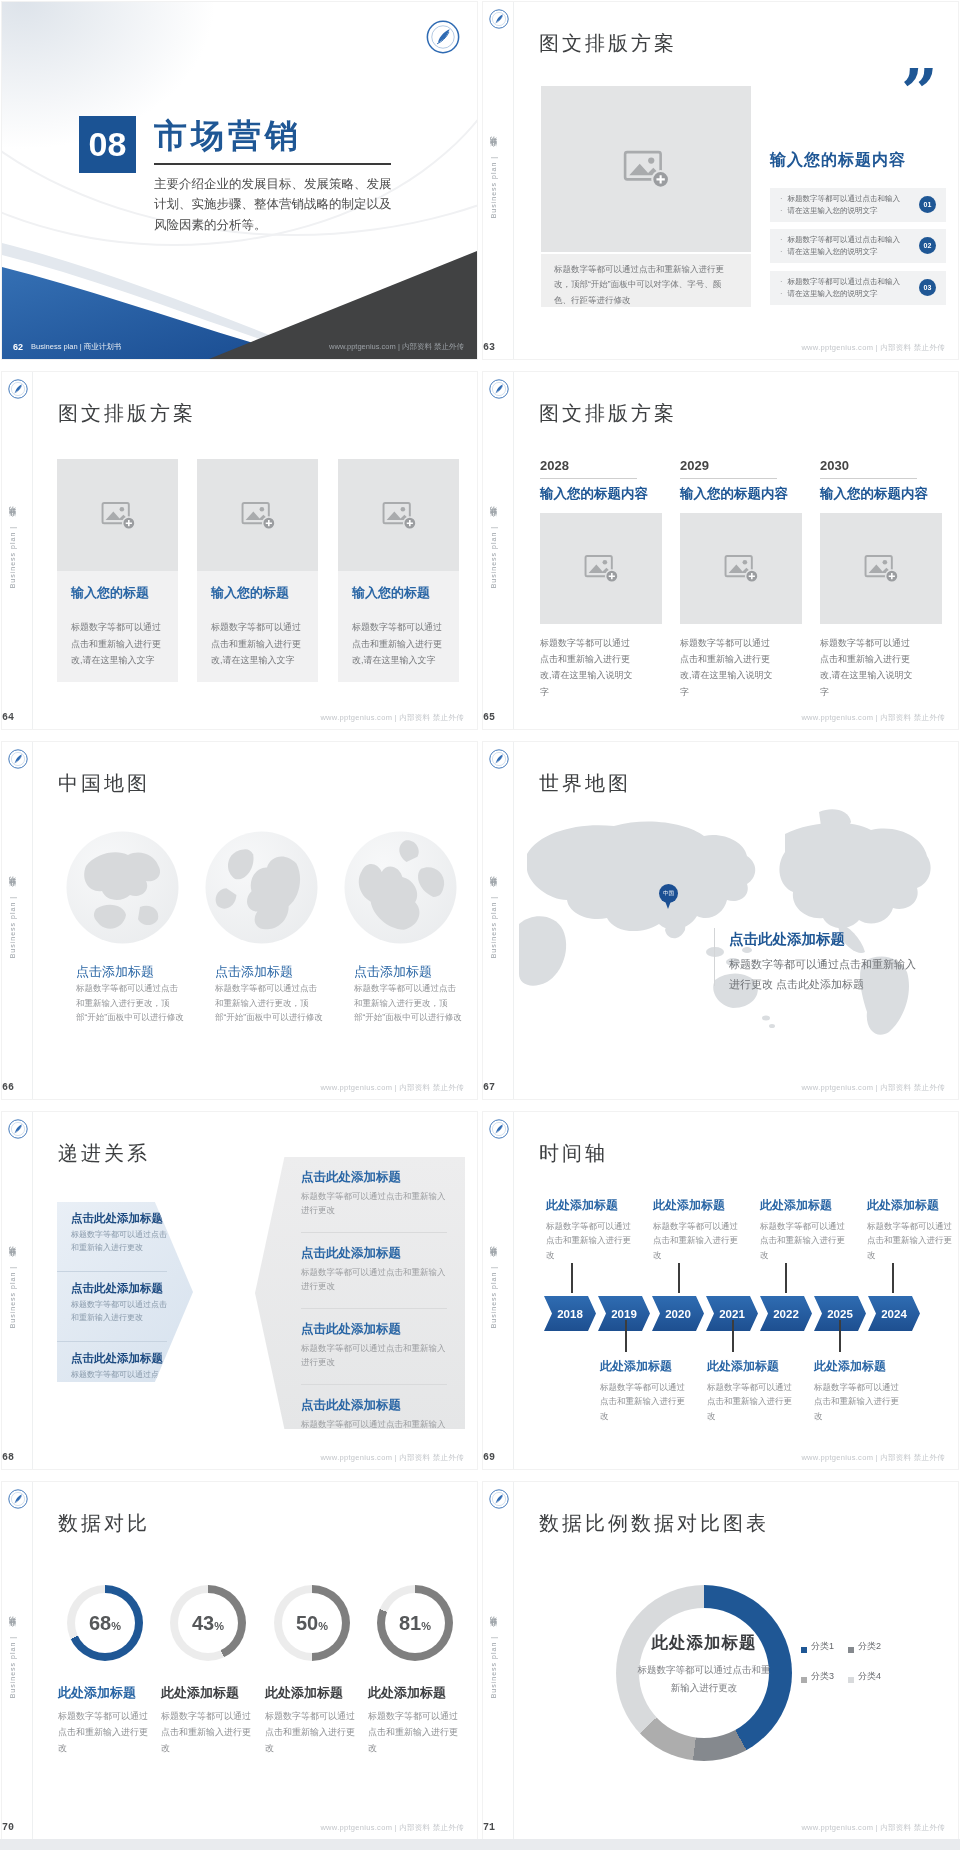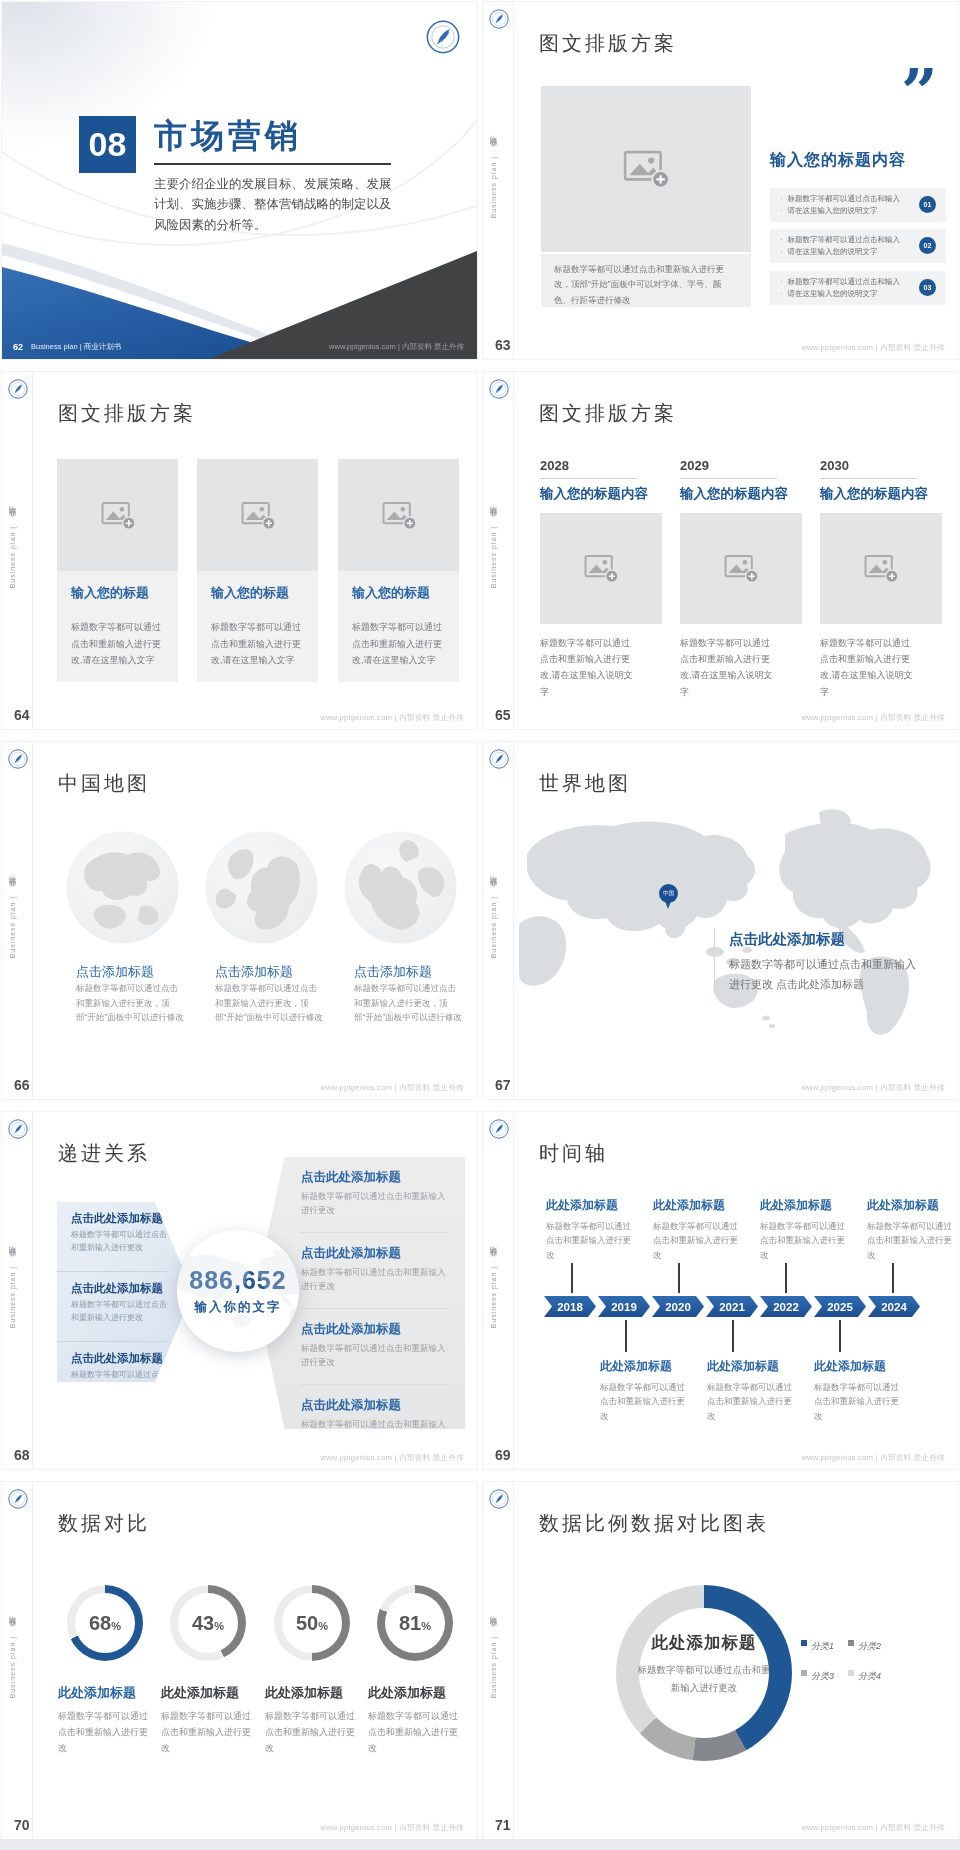--- a/index.html
+++ b/index.html
@@ -4,21 +4,21 @@
 <style>
   html,body{margin:0;padding:0;background:#fff;}
   body{width:960px;height:1850px;position:relative;font-family:"Liberation Sans",sans-serif;-webkit-font-smoothing:antialiased;}
   .slide{position:absolute;width:475px;height:357px;background:#fff;box-shadow:0 0 0 1px #f2f2f2;overflow:hidden;}
   
   .side-line{position:absolute;left:30px;top:0;bottom:0;width:1px;background:#eef0f1;}
   .logo{position:absolute;left:6px;top:7px;width:20px;height:20px;}
   .logo-tr{left:auto;right:17px;top:18px;width:34px;height:34px;}
   .side-text-wrap{position:absolute;left:3px;top:138px;width:16px;height:86px;display:flex;align-items:center;justify-content:center;}
   .side-text{writing-mode:vertical-rl;transform:rotate(180deg);font-size:7px;color:#9aa0a6;letter-spacing:1px;white-space:nowrap;}
-  .page-num{position:absolute;left:12px;bottom:6px;font-size:14px;font-weight:bold;color:#4a4c4e;}
+  .page-num{position:absolute;left:0;bottom:6px;font-size:10px;font-weight:bold;color:#4a4c4e;font-family:Liberation Mono, monospace;}
   .footer-url{position:absolute;right:13px;bottom:6px;font-size:7.5px;color:#c3c6ca;letter-spacing:.3px;}
   .slide-title{position:absolute;left:56px;top:28px;font-size:20px;color:#3d3f41;letter-spacing:3px;}
   
   .ph{background:#e3e4e5;display:flex;align-items:center;justify-content:center;position:absolute;}
   .cap{position:absolute;background:#efefef;}
   .cap-txt{padding:8px 13px;font-size:8.5px;line-height:1.8;color:#77797c;}
   
   .quote{position:absolute;left:418px;top:58px;font-family:"DejaVu Serif",serif;font-weight:900;font-size:64px;color:#1f5795;line-height:1;}
   .h-blue{position:absolute;font-weight:bold;color:#1f5795;}
   .row63{position:absolute;width:176px;height:34px;background:#f1f2f3;}
@@ -54,21 +54,21 @@
   .chev-l .b{font-size:8px;color:#8798a9;line-height:1.6;margin-top:3px;}
   .big-circle{position:absolute;left:175px;top:118px;width:122px;height:122px;border-radius:50%;background:#fff;box-shadow:0 4px 16px rgba(110,120,135,.3);display:flex;flex-direction:column;align-items:center;overflow:hidden;}
   .big-num{margin-top:36px;font-size:25px;font-weight:bold;color:#1f5795;letter-spacing:1px;}
   .big-cap{margin-top:4px;font-size:12.5px;font-weight:bold;color:#1f5795;letter-spacing:2px;}
   .chev-r{position:absolute;left:253px;top:45px;width:210px;height:272px;background:linear-gradient(180deg,#ededee,#e5e6e7);clip-path:polygon(14% 0,100% 0,100% 100%,14% 100%,0 50%);}
   .chev-r .it{height:63px;margin:0 18px 0 46px;padding-top:12px;}
   .chev-r .it+.it{border-top:1px solid #d9dadb;}
   .chev-r .t{font-size:12.5px;font-weight:bold;color:#2a66a5;}
   .chev-r .b{font-size:8.5px;color:#9b9da0;line-height:1.6;margin-top:4px;}
   
-  .tl-seg{position:absolute;top:184px;width:52px;height:21px;background:linear-gradient(180deg,#2f6cb2,#1d4f90);clip-path:polygon(0 0,calc(100% - 8px) 0,100% 50%,calc(100% - 8px) 100%,0 100%,8px 50%);color:#fff;font-size:11.5px;font-weight:bold;display:flex;align-items:center;justify-content:center;}
+  .tl-seg{position:absolute;top:184px;width:52px;height:35px;background:linear-gradient(180deg,#2f6cb2,#1d4f90);clip-path:polygon(0 0,calc(100% - 8px) 0,100% 50%,calc(100% - 8px) 100%,0 100%,8px 50%);color:#fff;font-size:11.5px;font-weight:bold;display:flex;align-items:center;justify-content:center;}
   .tl-item{position:absolute;width:93px;}
   .tl-item .t{font-size:12px;font-weight:bold;color:#2a66a5;white-space:nowrap;}
   .tl-item .b{font-size:8.5px;color:#8f9194;line-height:1.7;margin-top:5px;}
   .tick{position:absolute;width:1.5px;background:#3c3c3c;}
   
   .donut{position:absolute;width:76px;height:76px;border-radius:50%;}
   .donut::after{content:"";position:absolute;inset:8px;border-radius:50%;background:#fff;}
   .donut .pct{position:absolute;inset:0;z-index:2;display:flex;align-items:center;justify-content:center;font-weight:bold;color:#56585a;}
   .donut .n{font-size:20px;}
   .donut .u{font-size:11px;margin-top:6px;}
@@ -76,21 +76,21 @@
   .lbl70 .t{font-size:13px;font-weight:bold;color:#3f4144;}
   .lbl70 .t.first{color:#2a66a5;}
   .lbl70 .b{font-size:9px;color:#8f9194;line-height:1.8;margin-top:6px;}
   
   .donut-big{position:absolute;left:133px;top:103px;width:176px;height:176px;border-radius:50%;}
   .donut-big::after{content:"";position:absolute;inset:23px;border-radius:50%;background:#fff;}
   .donut-center{position:absolute;left:153px;top:150px;width:136px;z-index:2;text-align:center;}
   .donut-center .t{font-size:16.5px;font-weight:bold;color:#3b3d40;letter-spacing:1px;}
   .donut-center .b{font-size:9.5px;color:#7c7e82;line-height:1.9;margin-top:7px;}
   .legend{position:absolute;left:318px;top:158px;font-size:9px;color:#64666a;}
-  .legend .lrow{display:flex;align-items:flex-start;margin-bottom:17px;font-style:italic;}
+  .legend .lrow{display:flex;align-items:flex-end;margin-bottom:17px;}
   .lmark{display:inline-block;width:6px;height:6px;margin-right:4px;}
   .lgap{margin-left:14px;}
   
   .corner-tint{position:absolute;left:-70px;top:-70px;width:300px;height:230px;background:radial-gradient(ellipse at 30% 30%,#dde3ea 0%,rgba(255,255,255,0) 65%);}
   .arc{position:absolute;border:2px solid #f0f1f3;border-radius:50%;}
   .cover-wave{position:absolute;left:0;bottom:0;width:475px;height:130px;}
   .cover-tri{position:absolute;right:0;bottom:0;width:268px;height:108px;background:#414243;clip-path:polygon(100% 0,100% 100%,0 100%);}
   .num-sq{position:absolute;left:77px;top:114px;width:57px;height:57px;background:#1b5394;color:#fff;font-size:34px;font-weight:bold;display:flex;align-items:center;justify-content:center;}
   .cover-title{position:absolute;left:152px;top:112px;font-size:33px;font-weight:bold;color:#1f5795;letter-spacing:4px;}
   .cover-hr{position:absolute;left:152px;top:161px;width:237px;height:1.5px;background:#3a3a3a;}
@@ -423,27 +423,20 @@
     <div class="it">
       <div class="t">点击此处添加标题</div>
       <div class="b">标题数字等都可以通过点击和重新输入进行更改</div>
     </div>
     <div class="it">
       <div class="t">点击此处添加标题</div>
       <div class="b">标题数字等都可以通过点击和重新输入进行更改</div>
     </div>
   </div>
 
-  <div class="big-circle">
-    <svg style="position:absolute;left:-20px;top:18px;width:165px;height:96px;opacity:.3" viewBox="0 0 424 246">
-          <use href="#worldMap"></use>
-        </svg>
-    <div class="big-num">886,652</div>
-    <div class="big-cap">输入你的文字</div>
-  </div>
 
   <div class="page-num">68</div>
   <div class="footer-url">www.pptgenius.com | 内部资料 禁止外传</div>
 </section>
 
 <section class="slide" style="left:483px;top:1112px">
   <div class="side-line"></div>
   <svg class="logo" viewBox="0 0 40 40">
         <use href="#logoBadge"></use>
       </svg>

